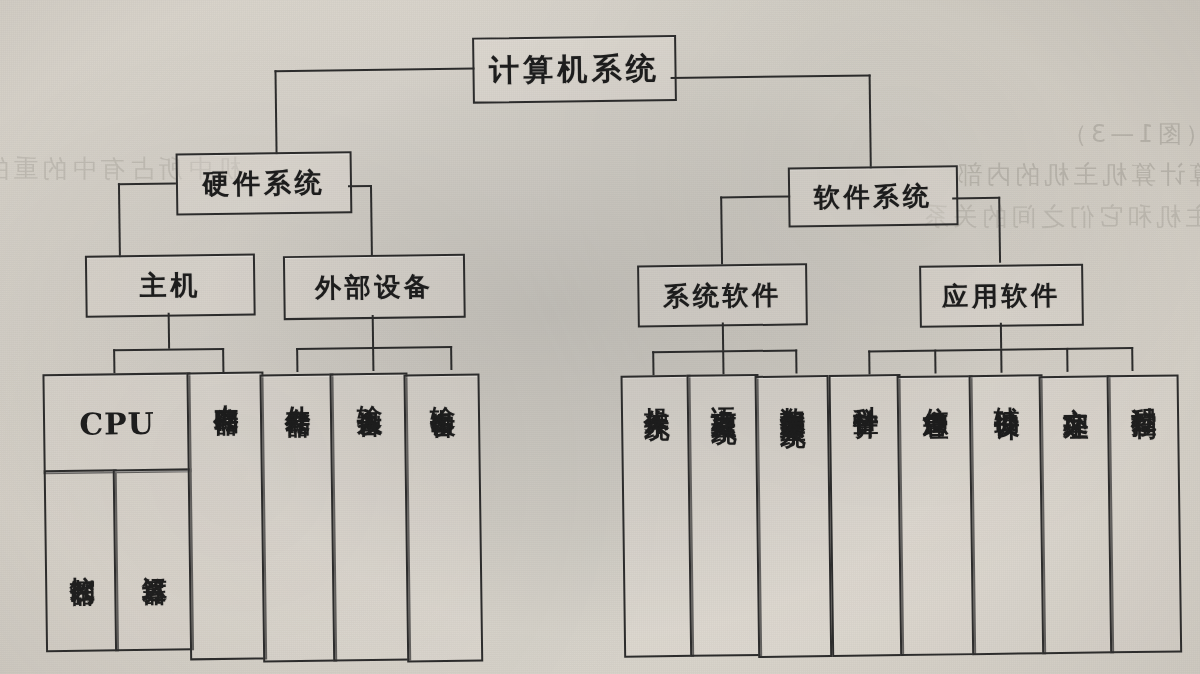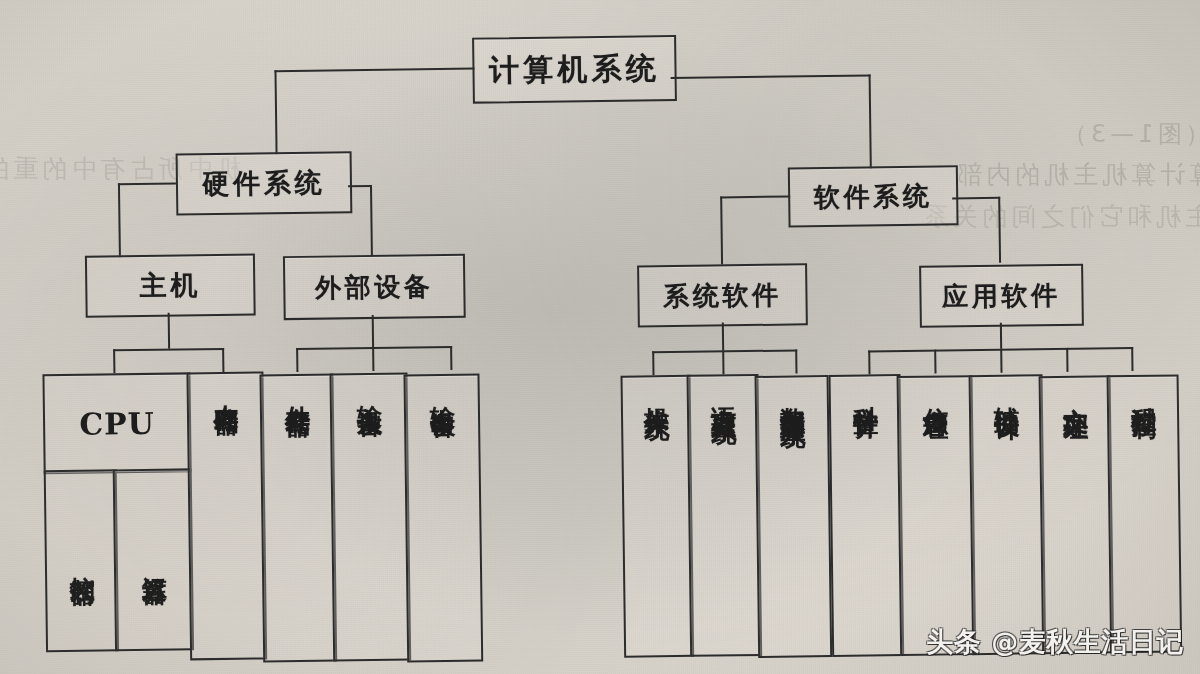--- a/index.html
+++ b/index.html
@@ -210,14 +210,13 @@
     </div>
     <div class="node vtop" style="left:1106px;top:382px;width:68px;height:264px;">
       <span class="v-label" style="font-size:25px;">过程控制</span>
     </div>
 
   </div>
 
   <div id="grain"></div>
   <div id="vignette"></div>
 
-  <div id="wm">头条 @麦秋生活日记</div>
 </div>
 
 </body></html>

